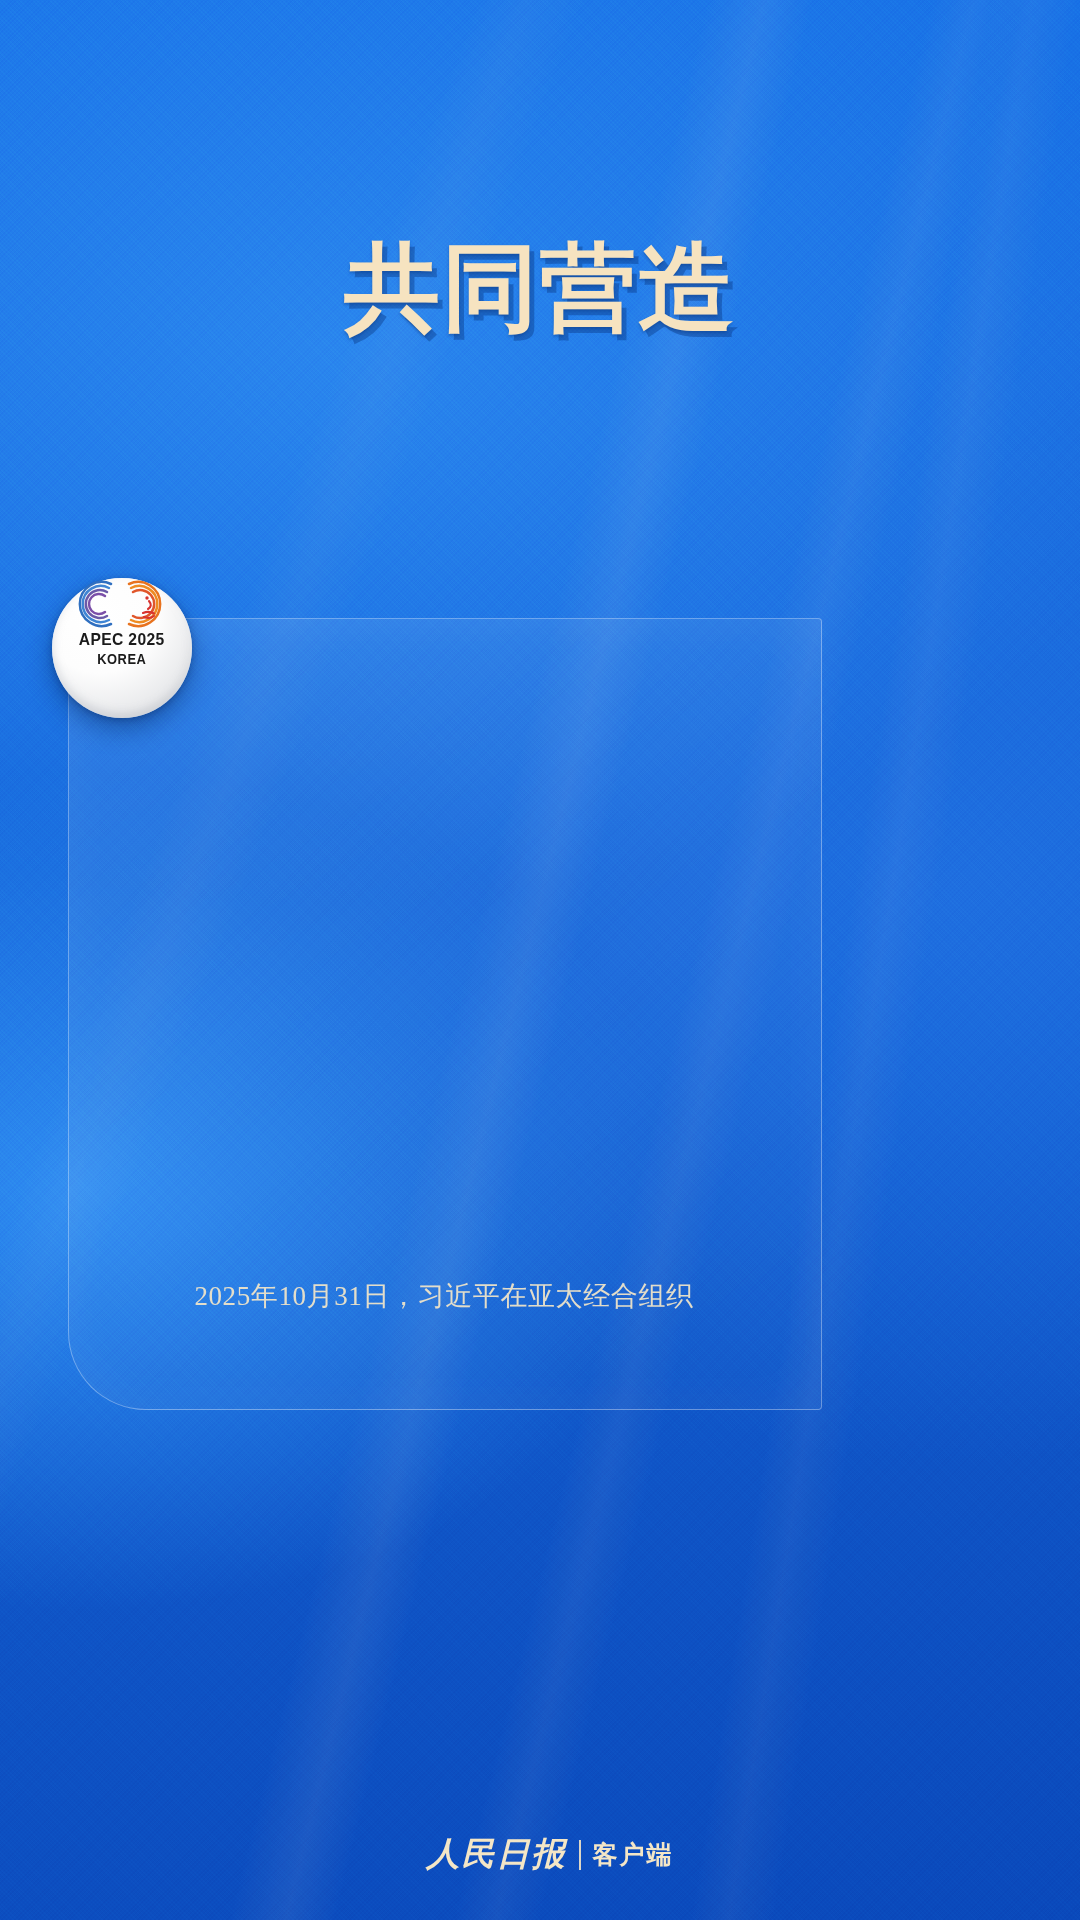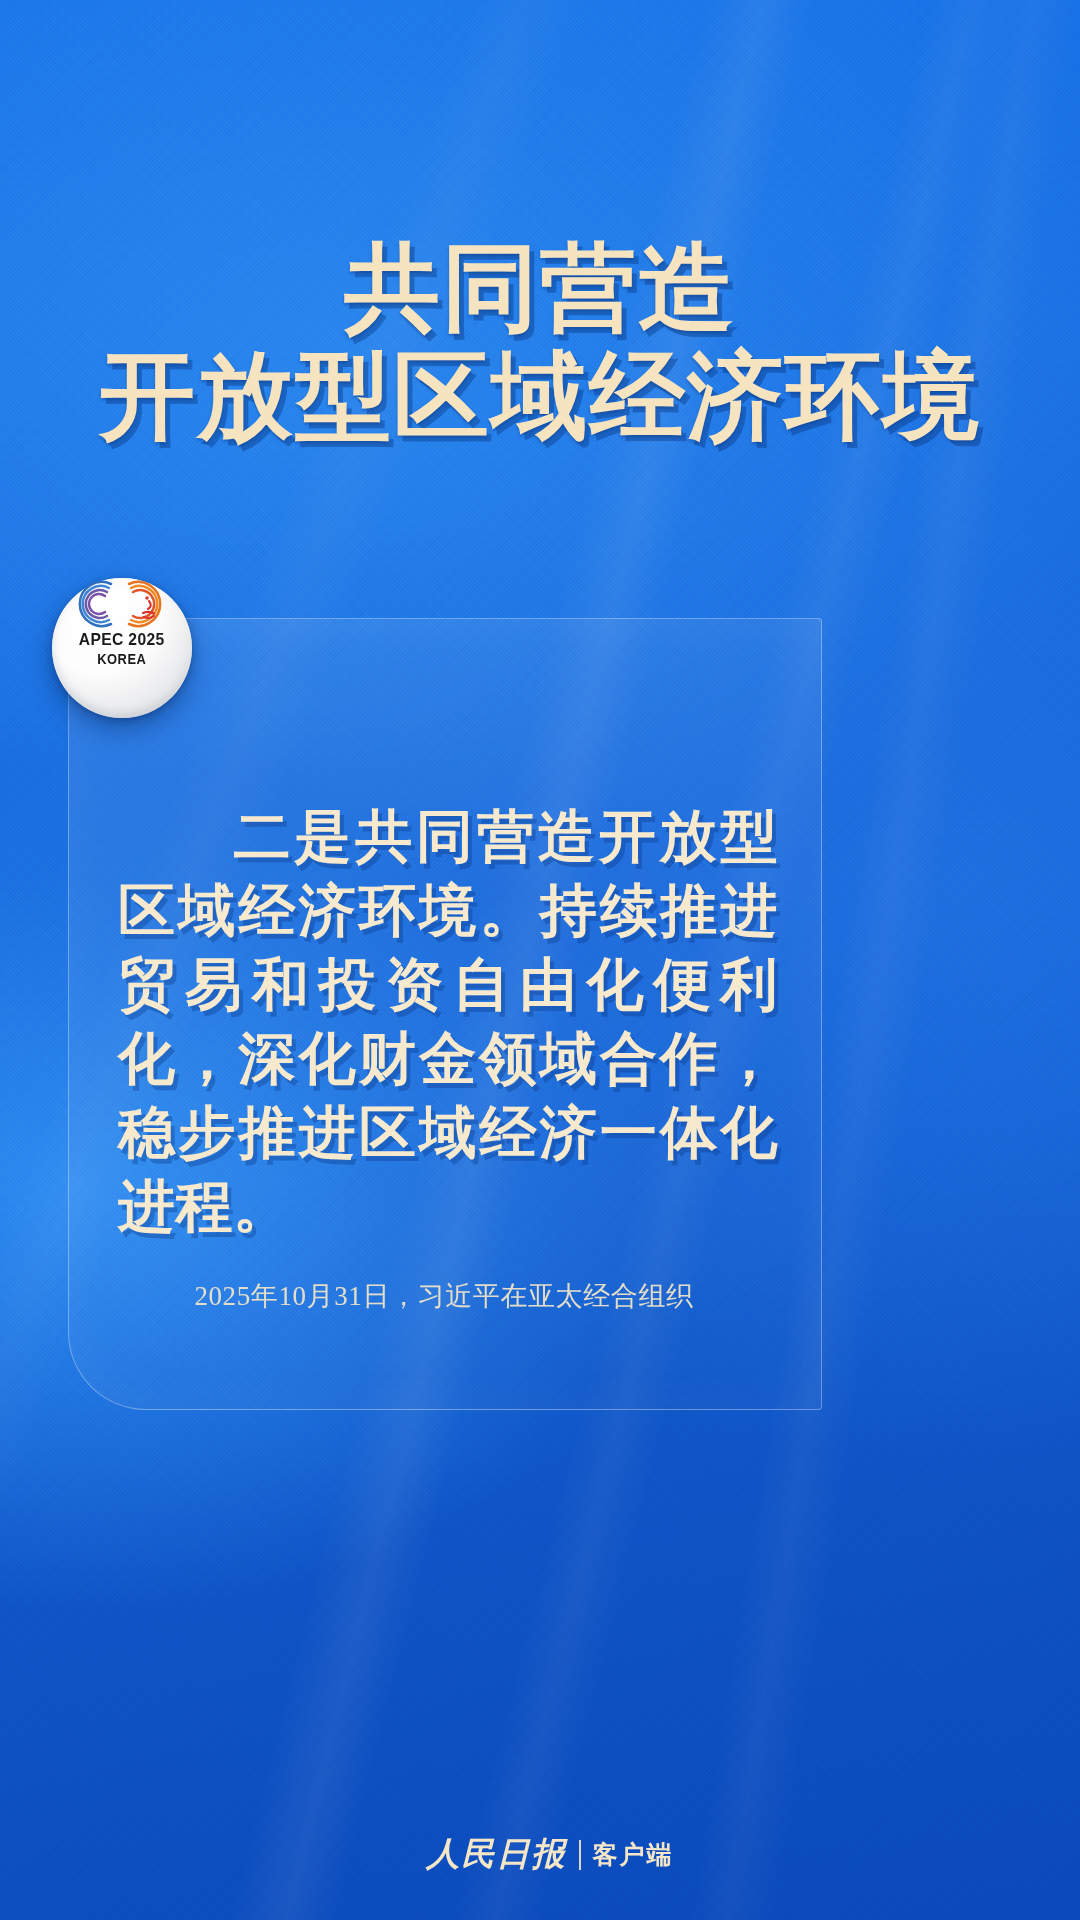--- a/index.html
+++ b/index.html
@@ -131,21 +131,20 @@
     font-weight:700;font-size:25px;color:#f4e6c6;letter-spacing:2px;
   }
 </style>
 </head>
 <body>
 
 <div id="poster">
 
   <div class="headline">
     <span class="l1">共同营造</span>
-    <span class="l2">开放型区域经济环境</span>
   </div>
 
   <div class="card"></div>
 
   <div class="badge">
     <svg class="mark" viewBox="0 0 192 104">
       <g fill="none" stroke-linecap="round">
 
         <path d="M74 12 A44 44 0 1 0 74 92" stroke="#2f6fc0" stroke-width="5"></path>
         <path d="M70 20 A36 36 0 1 0 70 84" stroke="#3f85d4" stroke-width="5"></path>
@@ -159,21 +158,20 @@
         <circle cx="146" cy="40" r="3.4" fill="#d8332f" stroke="none"></circle>
         <path d="M150 46 q8 10 -2 16" stroke="#d8332f" stroke-width="4.2"></path>
         <path d="M138 70 q12 -5 22 1" stroke="#d8332f" stroke-width="4.2"></path>
         <path d="M140 78 q11 5 20 -2" stroke="#d8332f" stroke-width="4.2"></path>
       </g>
     </svg>
     <span class="b-top">APEC 2025</span>
     <span class="b-bot">KOREA</span>
   </div>
 
-  <div class="quote"><span class="indent"></span><span>二是共同营造开放型区域经济环境。持续推进贸易和投资自由化便利化，深化财金领域合作，稳步推进区域经济一体化进程。</span></div>
 
   <div class="cite">
     <div>2025年10月31日，习近平在亚太经合组织</div>
   </div>
 
   <div class="footer">
     <span class="fl">人民日报</span>
     <span class="sep"></span>
     <span class="fr">客户端</span>
   </div>

